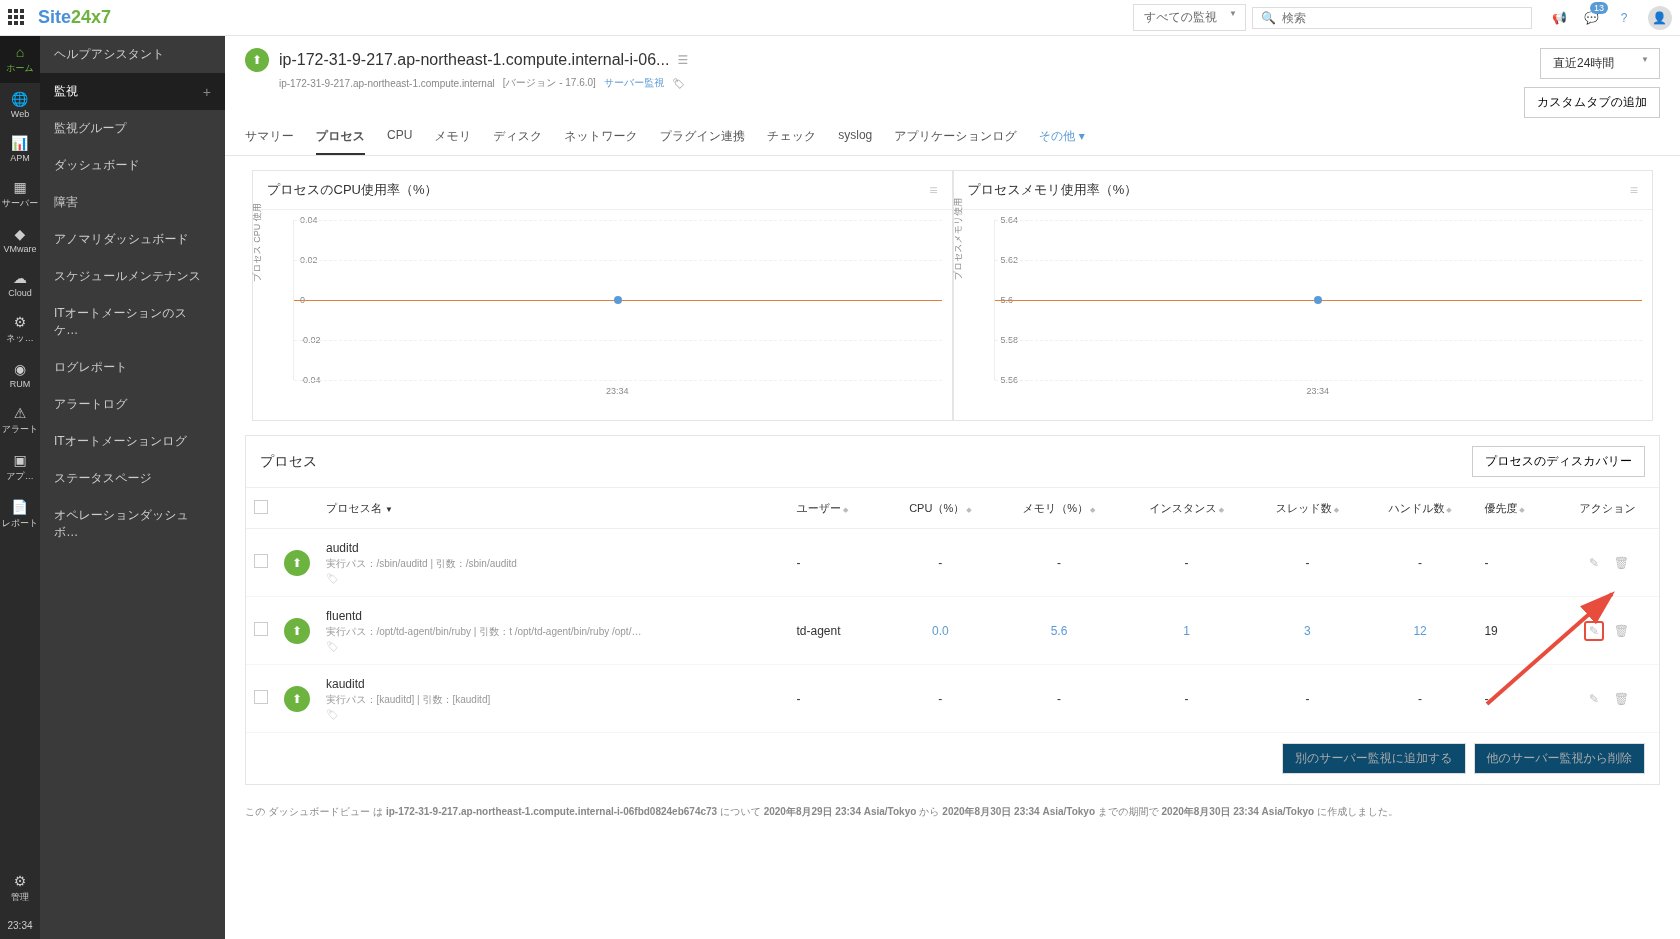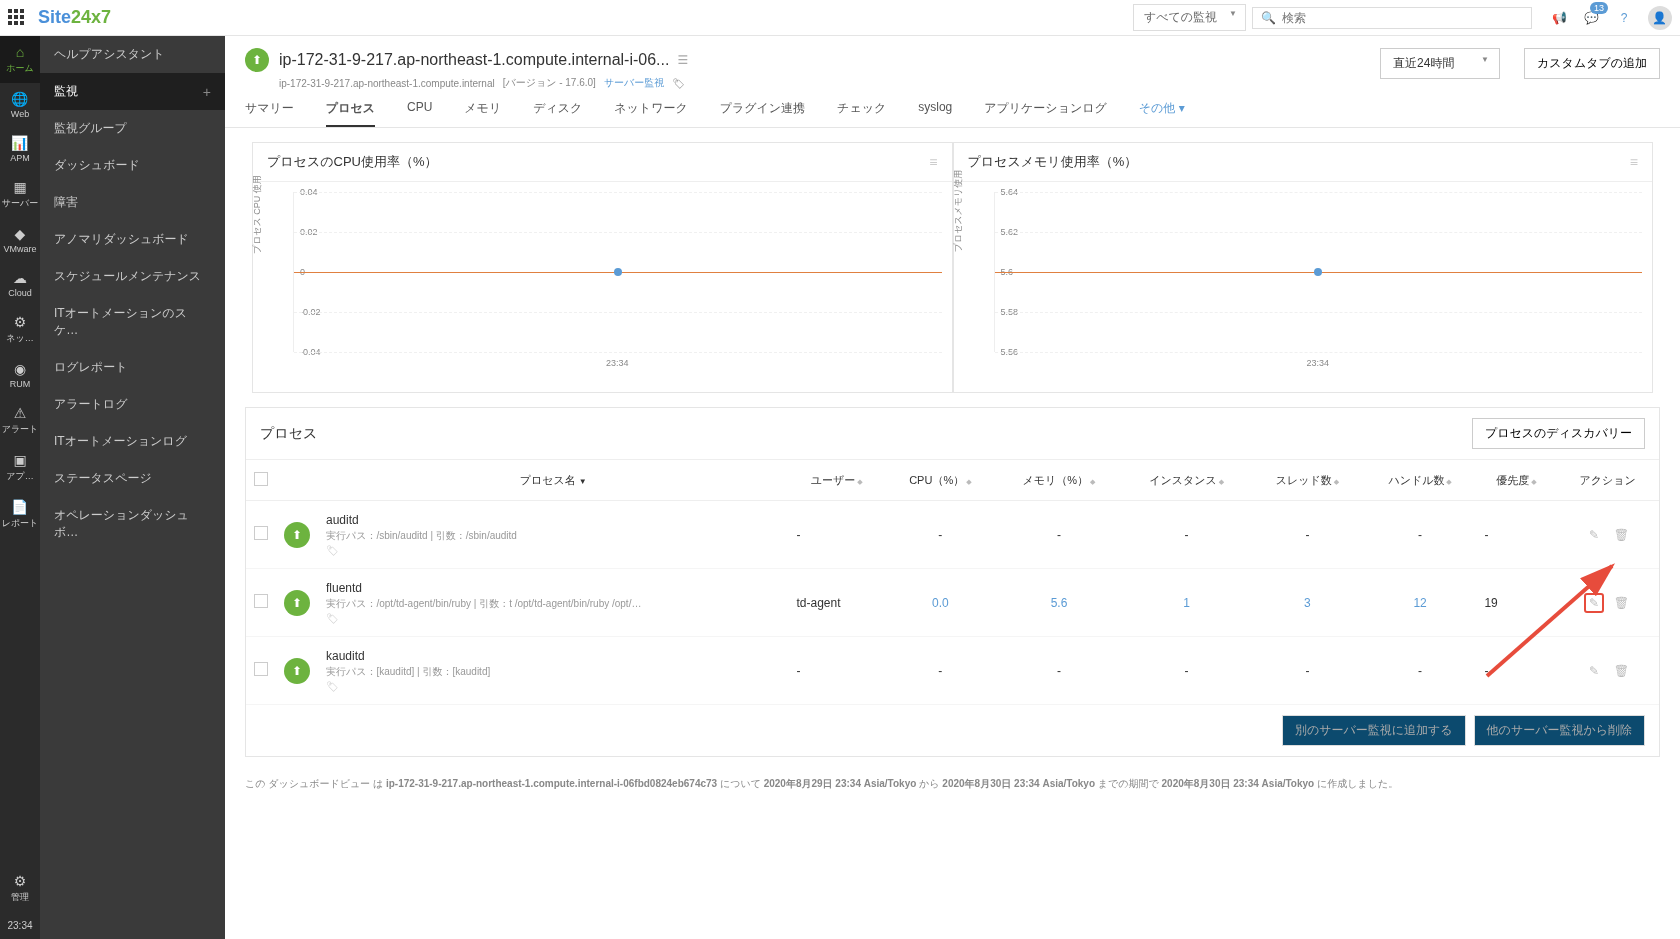--- a/index.html
+++ b/index.html
@@ -31,25 +31,25 @@
 .sidebar-item.active { background: #1f1f1f; color: #fff; font-weight: 500; }
 .plus { color: #888; font-size: 14px; }
 .main { flex: 1; overflow-y: auto; background: #fff; position: relative; }
 .header { padding: 12px 20px 0; display: flex; justify-content: space-between; align-items: flex-start; }
 .header-left { display: flex; align-items: center; }
 .status-up { width: 24px; height: 24px; border-radius: 50%; background: #6db33f; display: flex; align-items: center; justify-content: center; color: #fff; margin-right: 10px; }
 .page-title { font-size: 16px; font-weight: 400; color: #333; }
 .hamburger { margin-left: 8px; color: #aaa; cursor: pointer; font-size: 12px; }
 .subtitle { font-size: 10px; color: #888; margin-top: 4px; margin-left: 34px; display: flex; align-items: center; gap: 8px; }
 .subtitle a { color: #5b9bd5; text-decoration: none; }
-.header-right { display: flex; align-items: flex-end; gap: 24px; }
+.header-right { display: flex; flex-direction: column; align-items: flex-end; gap: 8px; }
 .period-select { border: 1px solid #ccc; padding: 6px 30px 6px 12px; font-size: 12px; position: relative; min-width: 120px; }
 .period-select::after { content: "▼"; position: absolute; right: 10px; font-size: 8px; color: #888; }
 .btn-outline { border: 1px solid #ccc; padding: 6px 12px; background: #fff; font-size: 12px; cursor: pointer; }
-.tabs { display: flex; gap: 32px; padding: 10px 20px 0; border-bottom: 1px solid #e5e5e5; font-size: 12px; }
+.tabs { display: flex; gap: 22px; padding: 10px 20px 0; border-bottom: 1px solid #e5e5e5; font-size: 12px; }
 .tab { padding-bottom: 8px; cursor: pointer; color: #555; }
 .tab.active { font-weight: 600; border-bottom: 2px solid #333; }
 .tab.more { color: #5b9bd5; }
 .charts-row { display: flex; gap: 0; padding: 14px 27px; }
 .card { border: 1px solid #e5e5e5; flex: 1; }
 .card-header { display: flex; justify-content: space-between; align-items: center; padding: 10px 14px; border-bottom: 1px solid #eee; }
 .card-title { font-size: 13px; font-weight: 500; }
 .card-menu { color: #ccc; cursor: pointer; font-size: 14px; }
 .chart-body { height: 210px; position: relative; padding: 10px 10px 10px 40px; }
 .y-label { position: absolute; left: 4px; top: 50%; transform: rotate(-90deg) translateX(50%); transform-origin: left center; font-size: 9px; color: #888; white-space: nowrap; }
@@ -57,21 +57,21 @@
 .y-tick { position: absolute; left: -30px; font-size: 9px; color: #888; transform: translateY(-50%); margin-left: 36px; }
 .grid-line { position: absolute; left: 0; right: 0; border-top: 1px dashed #f0f0f0; }
 .series-line { position: absolute; left: 0; right: 0; top: 50%; height: 1px; background: #e08040; }
 .series-point { position: absolute; left: 50%; top: 50%; width: 8px; height: 8px; background: #5b9bd5; border-radius: 50%; transform: translate(-50%, -50%); }
 .x-tick { text-align: center; font-size: 9px; color: #888; margin-top: 6px; }
 .table-section { padding: 0 20px 14px; }
 .table-card { border: 1px solid #e5e5e5; }
 .table-head { display: flex; justify-content: space-between; align-items: center; padding: 10px 14px; border-bottom: 1px solid #eee; }
 .table-title { font-size: 14px; font-weight: 500; }
 table { width: 100%; border-collapse: collapse; font-size: 12px; }
-th { text-align: center; padding: 12px 8px; font-weight: 500; color: #333; border-bottom: 1px solid #eee; font-size: 11px; }
+th { text-align: left; padding: 12px 8px; font-weight: 500; color: #333; border-bottom: 1px solid #eee; font-size: 11px; }
 th.center, td.center { text-align: center; }
 td { padding: 12px 8px; border-bottom: 1px solid #f5f5f5; vertical-align: middle; }
 .sort::after { content: " ◆"; font-size: 7px; color: #bbb; }
 .chk { width: 14px; height: 14px; border: 1px solid #ccc; display: inline-block; cursor: pointer; }
 .row-status { width: 26px; height: 26px; border-radius: 50%; background: #6db33f; display: inline-flex; align-items: center; justify-content: center; color: #fff; }
 .proc-name { font-weight: 500; color: #333; }
 .proc-sub { font-size: 10px; color: #999; margin-top: 2px; }
 .proc-tag { color: #ccc; font-size: 10px; margin-top: 2px; }
 .link-val { color: #5b9bd5; cursor: pointer; }
 .act-icon { color: #bbb; cursor: pointer; margin: 0 2px; display: inline-flex; width: 20px; height: 20px; align-items: center; justify-content: center; border-radius: 3px; }

